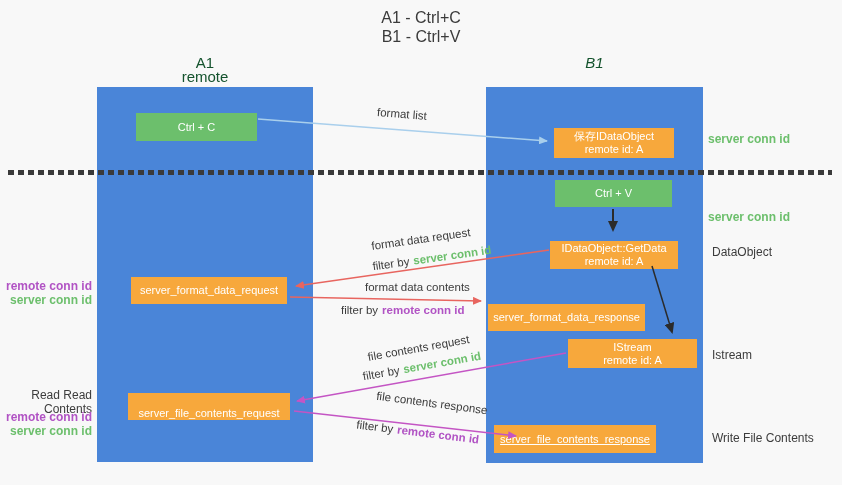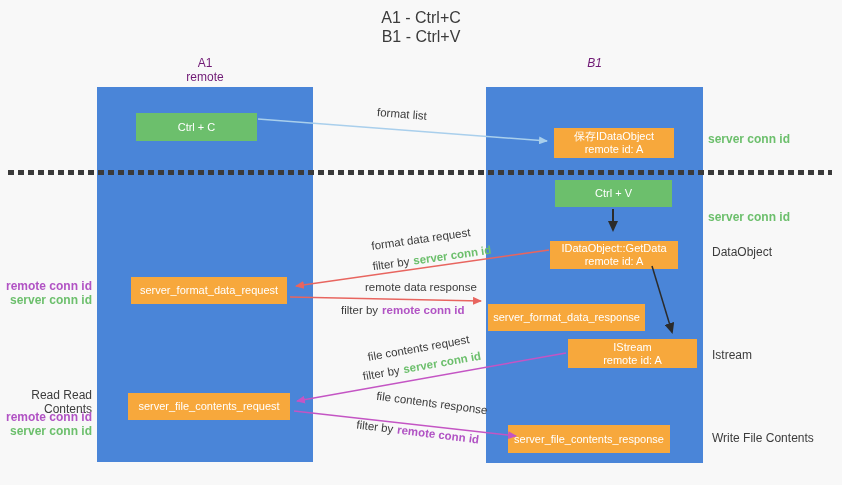--- a/index.html
+++ b/index.html
@@ -19,22 +19,22 @@
   .title {
     top: 8px; left: 0; width: 842px;
     text-align: center;
     font-size: 16px;
     color: #3b3b3b;
     line-height: 19px;
   }
   
   .lane-header {
     text-align: center;
-    font-size: 12px;
-    color: #701a75;
+    font-size: 15px;
+    color: #14532d;
     line-height: 14px;
   }
   .lane-header-left  { top: 56px; left: 97px;  width: 216px; }
   .lane-header-right { top: 56px; left: 486px; width: 217px; font-style: italic; }
 
   
   .lane { background: #4a85d8; z-index: 1; }
   .lane-left  { left: 97px;  top: 87px; width: 216px; height: 375px; }
   .lane-right { left: 486px; top: 87px; width: 217px; height: 376px; }
 
@@ -55,22 +55,22 @@
   .node-green  { background: #6cbf6c; }
   .node-orange { background: #f7a83c; }
 
   .n-ctrl-c   { left: 136px; top: 104px; width: 121px; height: 28px; margin-top: 9px; }
   .n-save     { left: 554px; top: 128px; width: 120px; height: 30px; }
   .n-ctrl-v   { left: 555px; top: 180px; width: 117px; height: 27px; align-items: center; }
   .n-getdata  { left: 550px; top: 241px; width: 128px; height: 28px; }
   .n-fmt-req  { left: 131px; top: 277px; width: 156px; height: 27px; }
   .n-fmt-resp { left: 488px; top: 304px; width: 157px; height: 27px; }
   .n-istream  { left: 568px; top: 339px; width: 129px; height: 29px; }
-  .n-file-req { left: 128px; top: 393px; width: 162px; height: 27px; }
-  .n-file-resp{ left: 508px; top: 425px; width: 162px; height: 28px; }
+  .n-file-req { left: 128px; top: 393px; width: 162px; height: 27px; justify-content: flex-end; }
+  .n-file-resp{ left: 494px; top: 425px; width: 162px; height: 28px; text-decoration: underline; }
 
   
   svg.arrows { left: 0; top: 0; z-index: 5; pointer-events: none; }
 
   
   .edge-label { font-size: 11.5px; color: #3c3c3c; z-index: 6; }
   .e-format-list { left: 377px; top: 108px; transform: rotate(4.5deg); }
   .e-fmt-req     { left: 371px; top: 233px; transform: rotate(-8deg); }
   .e-fmt-req-f   { left: 372px; top: 252px; transform: rotate(-8deg); }
   .e-fmt-resp    { left: 365px; top: 281px; }
@@ -178,21 +178,21 @@
     <line x1="294" y1="411" x2="516" y2="436" stroke="#c455c4" stroke-width="1.5" marker-end="url(#m-mag)"></line>
   </svg>
 
   <div class="abs edge-label nowrap e-format-list">format list</div>
 
   <div class="abs edge-label nowrap e-fmt-req">format data request</div>
   <div class="abs edge-label nowrap e-fmt-req-f">
     <span class="filter-prefix">filter by</span><span class="key-green">server conn id</span>
   </div>
 
-  <div class="abs edge-label nowrap e-fmt-resp">remote data response</div>
+  <div class="abs edge-label nowrap e-fmt-resp">format data contents</div>
   <div class="abs edge-label nowrap e-fmt-resp-f">
     <span class="filter-prefix">filter by</span><span class="key-purple">remote conn id</span>
   </div>
 
   <div class="abs edge-label nowrap e-file-req">file contents request</div>
   <div class="abs edge-label nowrap e-file-req-f">
     <span class="filter-prefix">filter by</span><span class="key-green">server conn id</span>
   </div>
 
   <div class="abs edge-label nowrap e-file-resp">file contents response</div>

